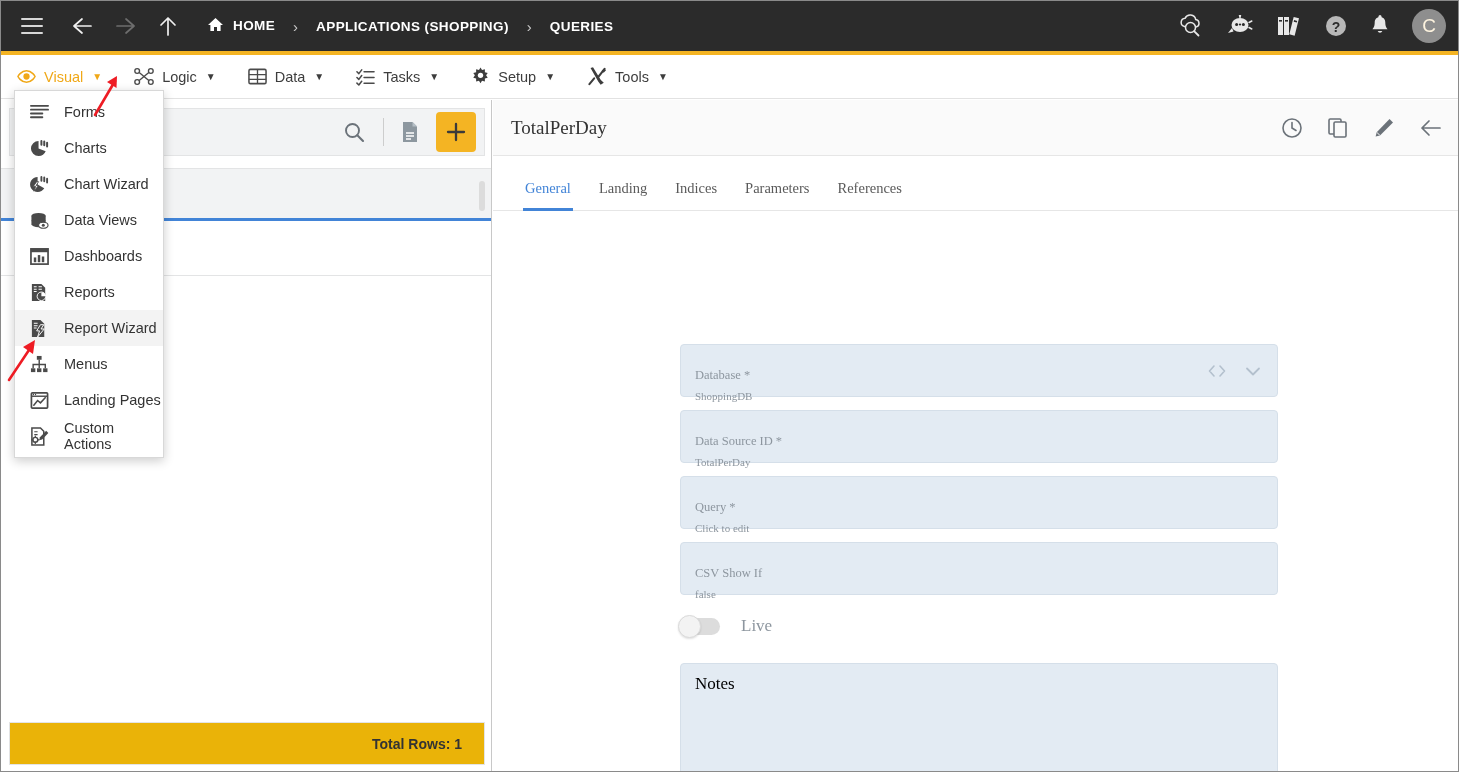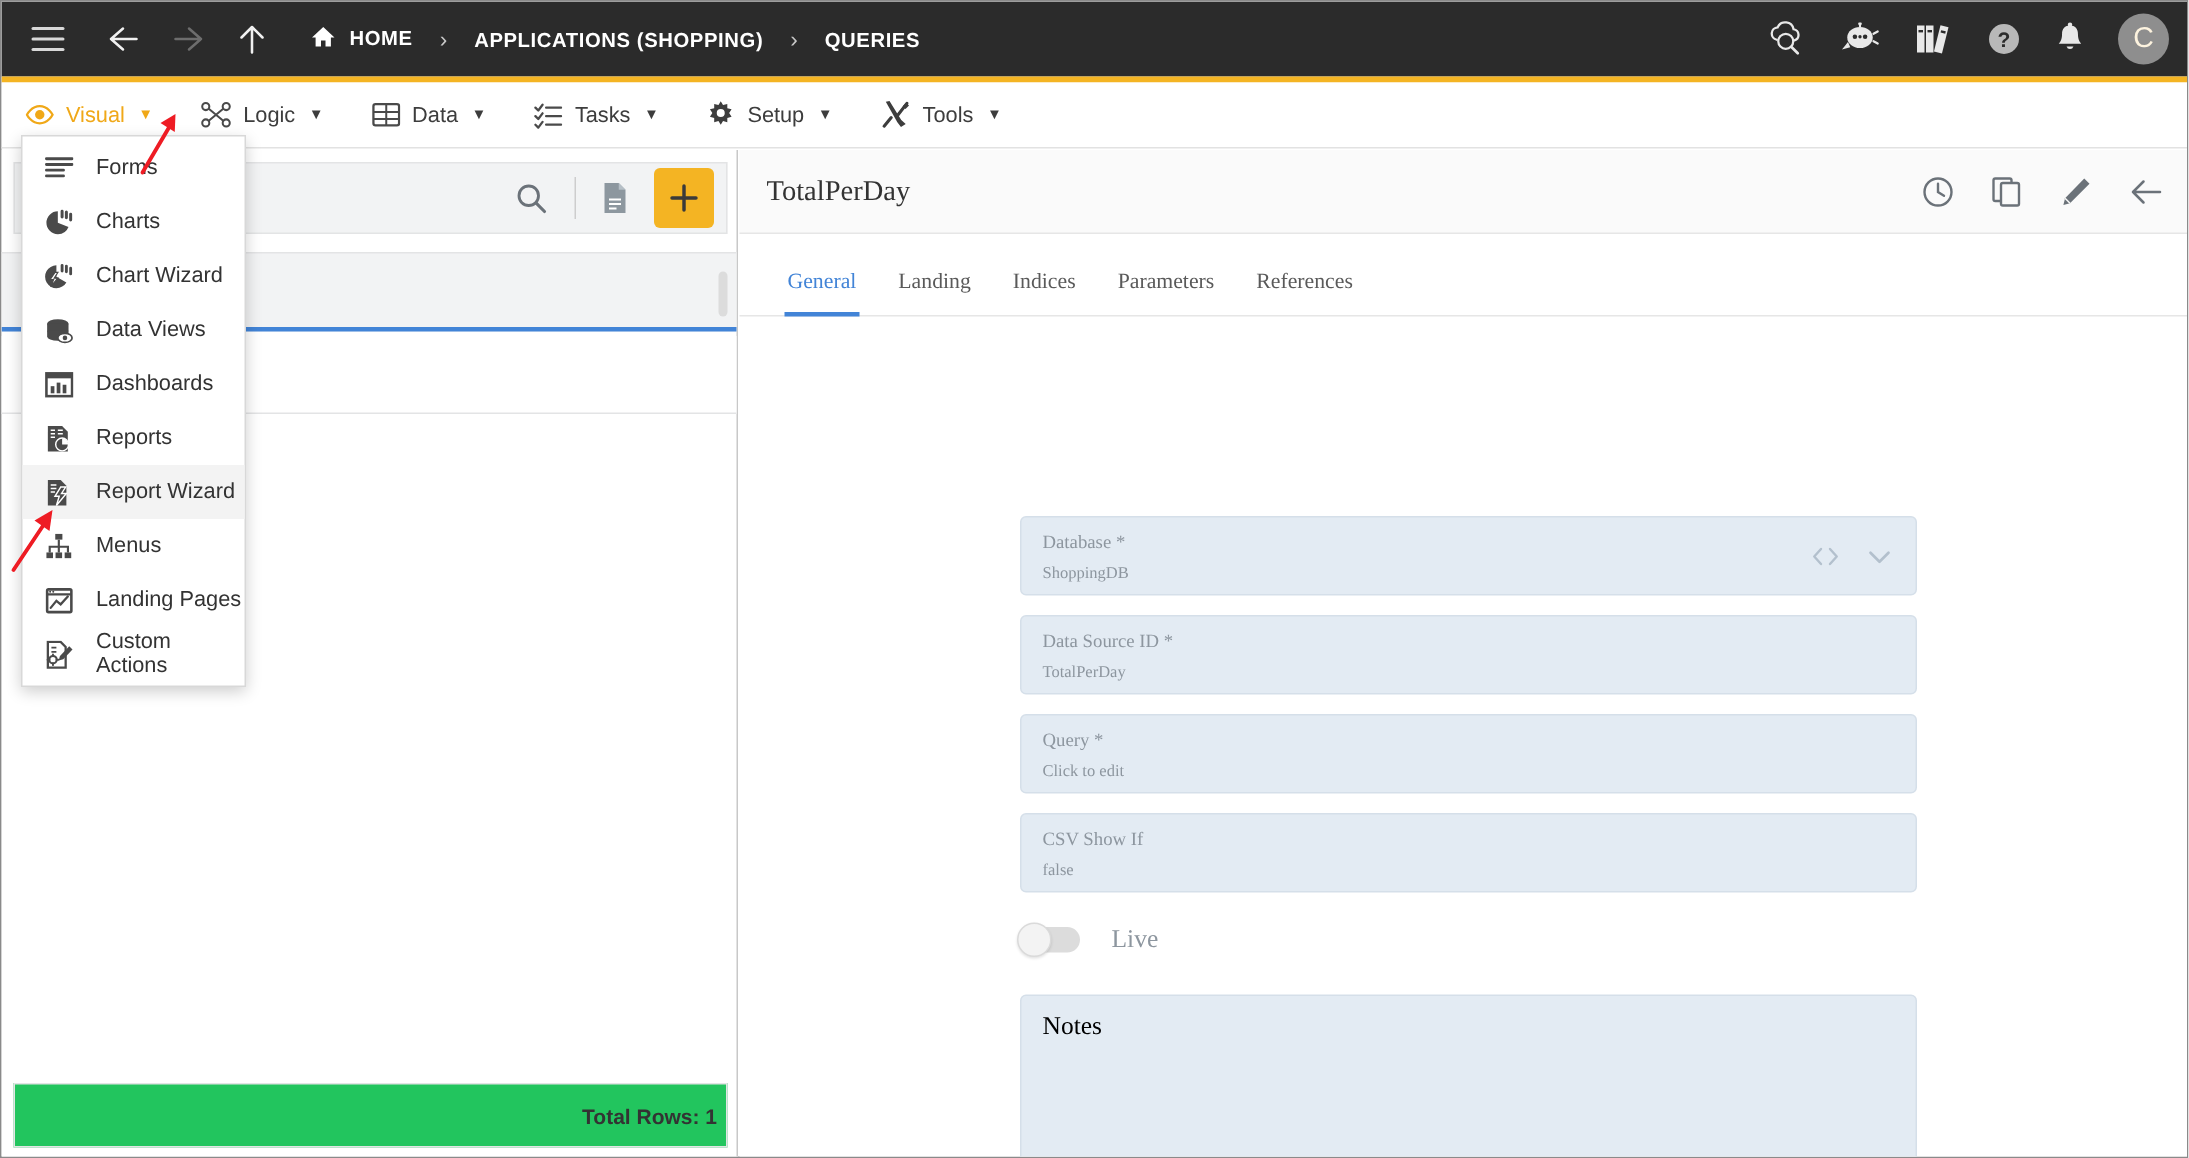--- a/index.html
+++ b/index.html
@@ -110,23 +110,23 @@
   .lp-headscroll {
     position: absolute; right: 6px; top: 12px; width: 6px; height: 30px;
     background: #dcdcdc; border-radius: 3px;
   }
   .lp-row {
     position: absolute; left: 0; top: 124px; width: 490px; height: 52px;
     background: #fff; border-bottom: 1px solid #e3e4e5; cursor: pointer;
   }
   .lp-status {
     position: absolute; left: 8px; bottom: 8px; width: 476px; height: 43px;
-    background: #22c55e; border: 1px solid #e3e4e5;
+    background: #eab308; border: 1px solid #e3e4e5;
     display: flex; align-items: center; justify-content: flex-end;
-    padding-right: 6px;
+    padding-right: 22px;
     font-size: 14px; font-weight: bold; color: #333;
   }
 
   
   .dropdown {
     position: absolute; left: 13px; top: 89px; width: 150px;
     background: #fff; border: 1px solid #d8d8d8;
     box-shadow: 0 3px 10px rgba(0,0,0,.20);
     z-index: 40; padding: 3px 0;
   }
@@ -173,21 +173,21 @@
     height: 3px; background: #4284d7;
   }
 
   .form-area {
     position: absolute; left: 0; top: 111px; width: 966px; height: 562px;
     overflow: hidden;
   }
   .field {
     position: absolute; left: 187px; width: 598px;
     background: #e3ebf3; border: 1px solid #d5dfe9; border-radius: 4px;
-    padding: 9px 14px 0 14px;
+    padding: 23px 14px 0 14px;
   }
   .field-label {
     font-size: 12.5px; color: #8d969f; line-height: 15px;
   }
   .field-value {
     font-size: 11px; color: #8d969f; line-height: 26px; padding-bottom: 4px;
   }
   .field-icons {
     position: absolute; right: 14px; top: 50%; transform: translateY(-50%);
     display: flex; align-items: center; gap: 16px; color: #b3c0cd;

